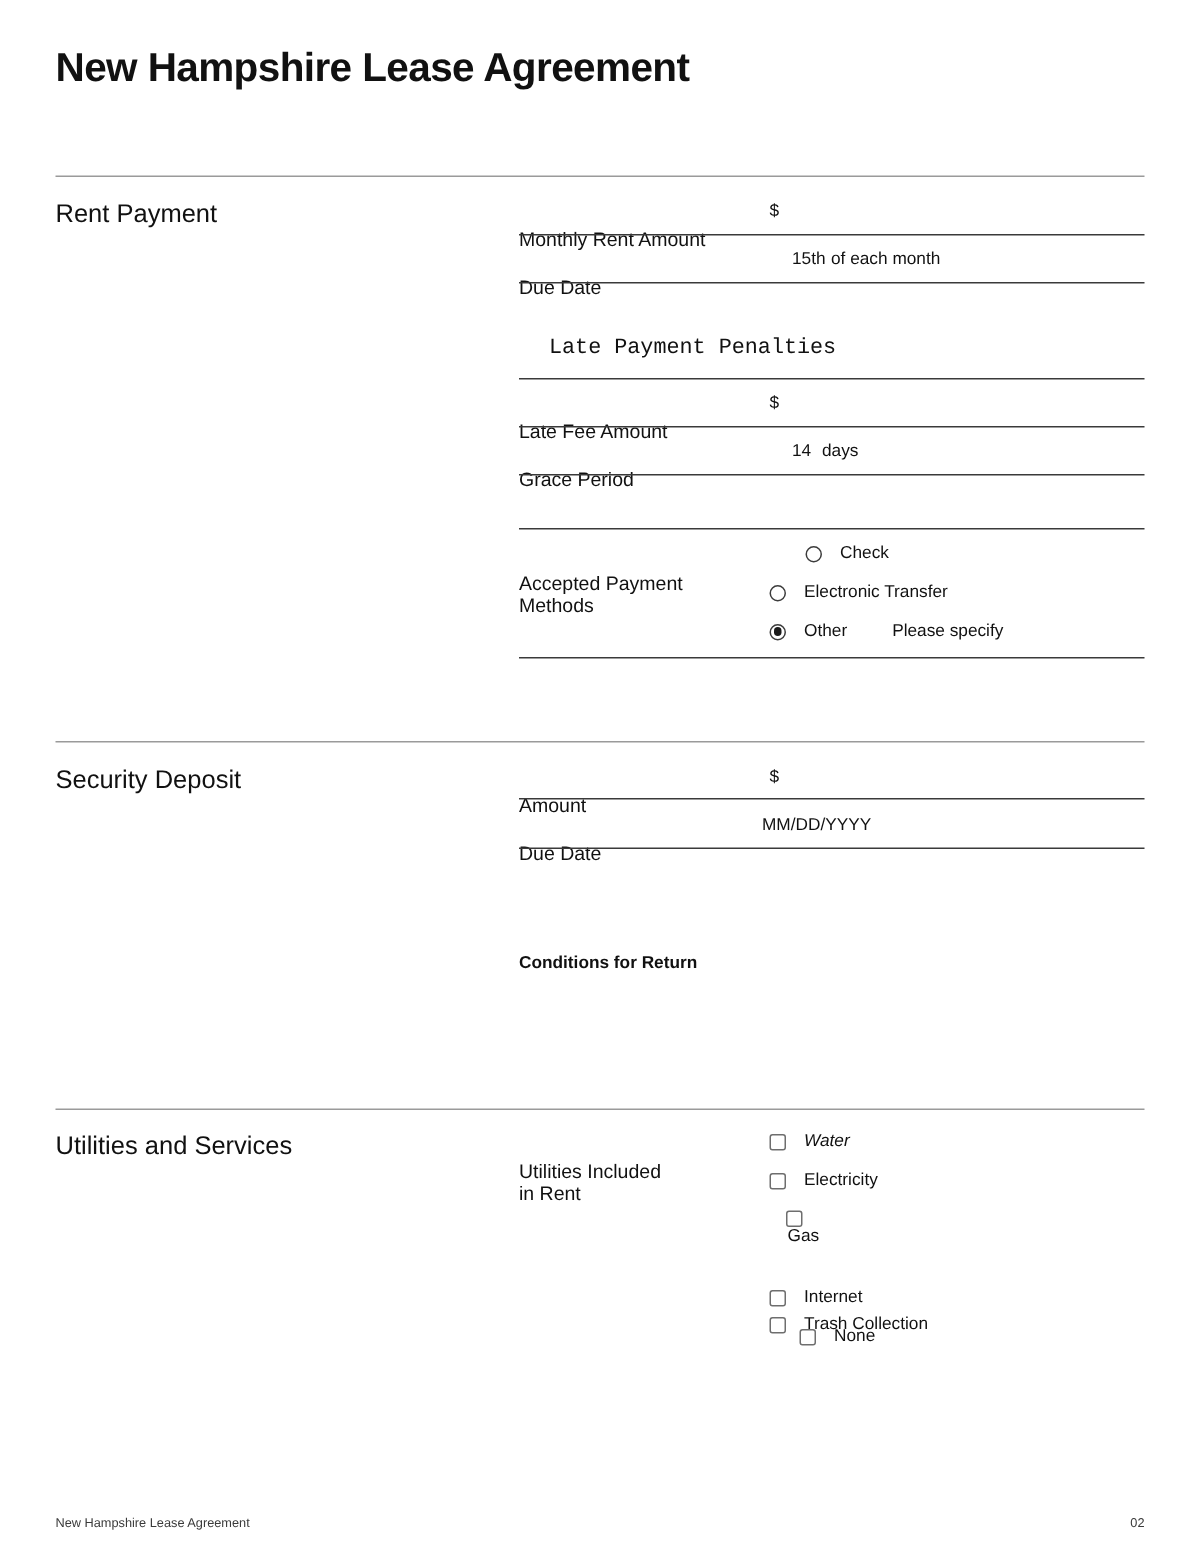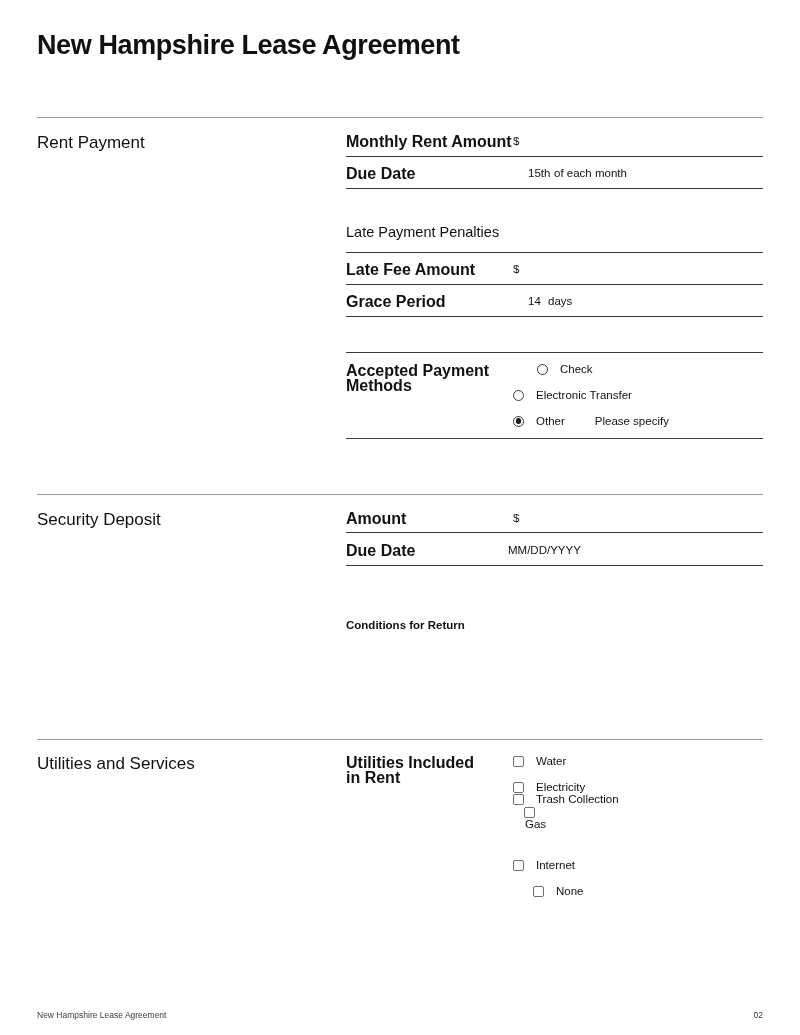--- a/index.html
+++ b/index.html
@@ -60,42 +60,44 @@
     font-size: 17px;
     font-weight: 400;
     color: #111111;
     white-space: nowrap;
   }
 
   
   .field-label {
     position: absolute;
     left: 346px;
-    font-size: 16px;
-    font-weight: 700;
+    font-size: 13px;
+    font-weight: 400;
     color: #111111;
     white-space: nowrap;
     line-height: 15px;
+    margin-top: 18px;
   }
   .field-value {
     position: absolute;
     font-size: 11.5px;
     font-weight: 400;
     color: #111111;
     white-space: nowrap;
     line-height: 15px;
   }
 
   .subhead {
     position: absolute;
-    left: 346px;
+    left: 366px;
     font-size: 14.5px;
     font-weight: 400;
     color: #111111;
     white-space: nowrap;
+    font-family: Liberation Mono, monospace;
   }
 
   
   .opt-row {
     position: absolute;
     display: flex;
     align-items: center;
     left: 513px;
   }
   .radio {
@@ -239,45 +241,45 @@
   <div class="section-label" style="top:510px;">Security Deposit</div>
 
   <div class="field-label" style="top:511px;">Amount</div>
   <div class="field-value" style="left:513px; top:511px;">$</div>
   <div class="rule-col" style="top:532px;"></div>
 
   <div class="field-label" style="top:543px;">Due Date</div>
   <div class="field-value" style="left:508px; top:543px;">MM/DD/YYYY</div>
   <div class="rule-col" style="top:565px;"></div>
 
-  <div class="block-head" style="top:619px;">Conditions for Return</div>
+  <div class="block-head" style="top:636px;">Conditions for Return</div>
 
   <div class="rule-full" style="top:739px;"></div>
 
   <div class="section-label" style="top:754px;">Utilities and Services</div>
 
   <div class="field-label" style="top:755px;">Utilities Included</div>
   <div class="field-label" style="top:770px;">in Rent</div>
 
-  <div class="opt-row" style="top:755px;">
+  <div class="opt-row" style="top:755px;font-style:italic;">
     <span class="check"></span>
     <span class="opt-label">Water</span>
   </div>
 
   <div class="opt-row" style="top:781px;">
     <span class="check"></span>
     <span class="opt-label">Electricity</span>
   </div>
 
   <div class="opt-row" style="top:807px;flex-direction:column;">
     <span class="check"></span>
     <span class="opt-label">Gas</span>
   </div>
 
-  <div class="opt-row" style="top:793px;">
+  <div class="opt-row" style="top:877px;">
     <span class="check"></span>
     <span class="opt-label">Trash Collection</span>
   </div>
 
   <div class="opt-row" style="top:859px;">
     <span class="check"></span>
     <span class="opt-label">Internet</span>
   </div>
 
   <div class="opt-row" style="top:885px;margin-left:20px;">

